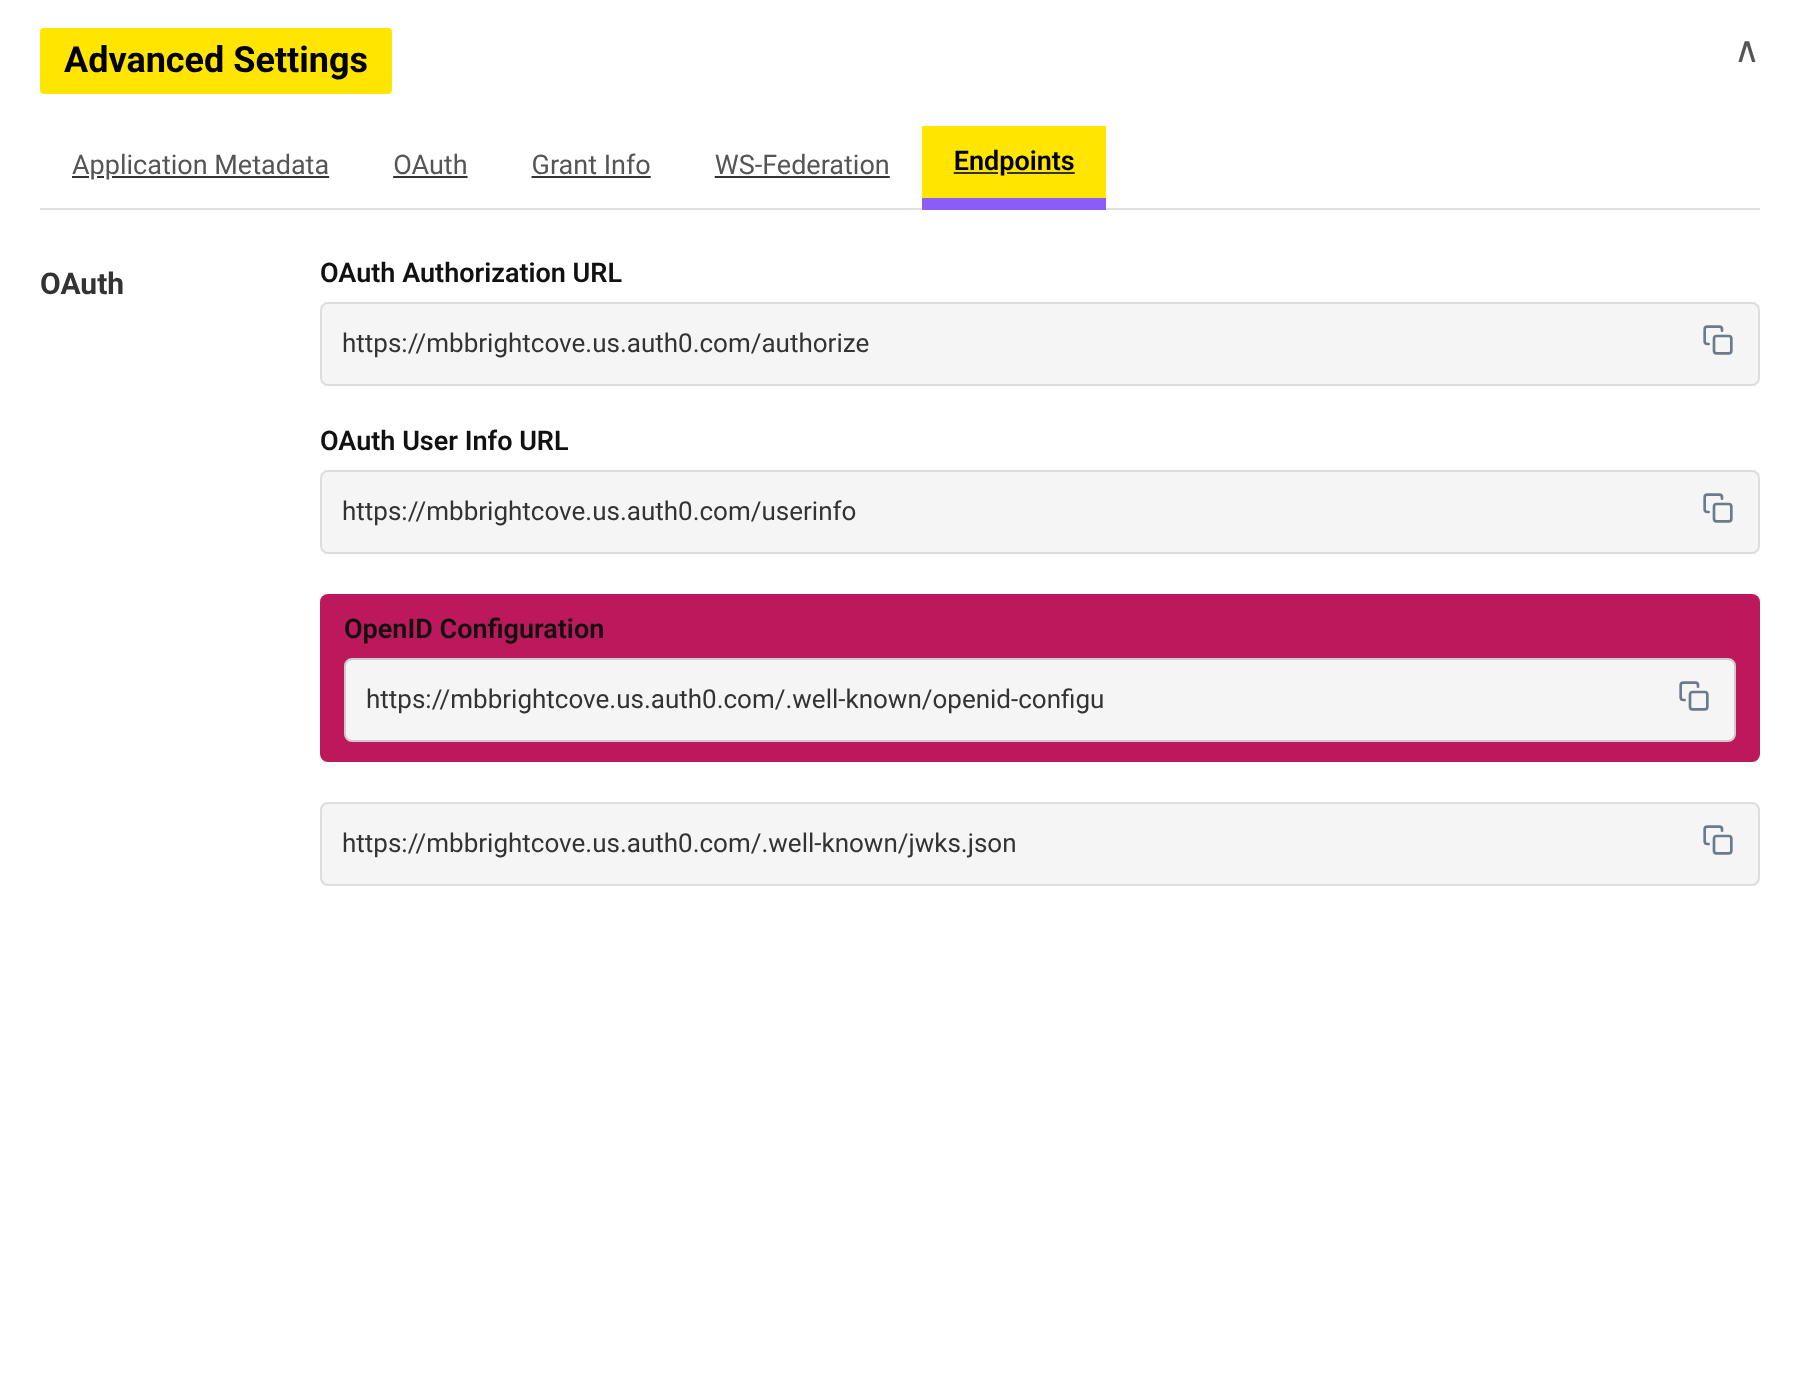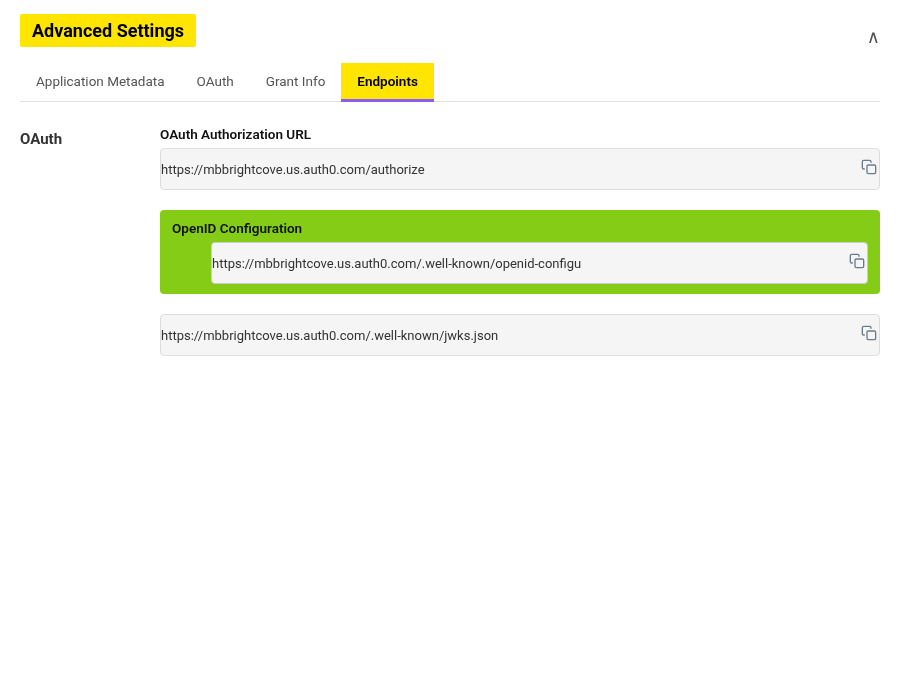--- a/index.html
+++ b/index.html
@@ -11,21 +11,21 @@
     }
     .page-container {
       width: 900px;
       min-height: 694px;
       background: #fff;
       padding: 14px 20px 20px 20px;
     }
     .header {
       display: flex;
       justify-content: space-between;
-      align-items: flex-end;
+      align-items: flex-start;
       margin-bottom: 16px;
     }
     .title-badge {
       background: #FFE500;
       color: #000;
       font-weight: 700;
       font-size: 18px;
       padding: 6px 12px;
       border-radius: 2px;
     }
@@ -33,35 +33,36 @@
       font-size: 18px;
       color: #555;
       cursor: pointer;
     }
     .tabs-bar {
       display: flex;
       align-items: center;
       border-bottom: 1px solid #e0e0e0;
       gap: 0;
       margin-bottom: 24px;
+      text-decoration: underline;
     }
     .tab {
       padding: 10px 16px;
       cursor: pointer;
       font-size: 13.5px;
       color: #555;
       white-space: nowrap;
       border-bottom: 3px solid transparent;
       margin-bottom: -1px;
     }
     .tab.active {
       color: #000;
       font-weight: 600;
       background: #FFE500;
-      border-bottom: 3px solid #8b5cf6;
+      border-bottom: 6px solid #8b5cf6;
     }
     .content-area {
       display: flex;
       gap: 40px;
     }
     .left-label {
       font-weight: 700;
       font-size: 15px;
       min-width: 100px;
       padding-top: 4px;
@@ -72,45 +73,44 @@
       flex-direction: column;
       gap: 20px;
       justify-content: flex-end;
     }
     .field-group {
       display: flex;
       flex-direction: column;
       gap: 6px;
     }
     .field-group.highlighted {
-      background: #84cc16;
+      background: #be185d;
       padding: 10px 12px;
       border-radius: 4px;
     }
     .field-label {
       font-weight: 600;
       font-size: 13.5px;
       color: #111;
     }
     .field-group.highlighted .field-label {
       color: #111;
     }
     .url-input-wrapper {
       display: flex;
       align-items: center;
       background: #f5f5f5;
       border: 1px solid #ddd;
       border-radius: 4px;
-      padding: 8px 0;
+      padding: 8px 10px;
       gap: 24px;
     }
     .field-group.highlighted .url-input-wrapper {
       background: #f5f5f5;
       border: 1px solid #ccc;
-      margin-left: 39px;
     }
     .url-text {
       flex: 1;
       font-size: 13px;
       color: #333;
       white-space: nowrap;
       overflow: hidden;
       text-overflow: ellipsis;
     }
     .copy-icon {
@@ -129,30 +129,41 @@
 
   <div class="header">
     <div class="title-badge">Advanced Settings</div>
     <span class="chevron-up">∧</span>
   </div>
 
   <div class="tabs-bar">
   <div class="tab">Application Metadata</div>
       <div class="tab">OAuth</div>
       <div class="tab">Grant Info</div>
+      <div class="tab">WS-Federation</div>
       <div class="tab active">Endpoints</div>
     </div>
 
   <div class="content-area">
     <div class="left-label">OAuth</div>
     <div class="right-fields">
     <div class="field-group">
           <div class="field-label">OAuth Authorization URL</div>
           <div class="url-input-wrapper">
             <span class="url-text">https://mbbrightcove.us.auth0.com/authorize</span>
+            <span class="copy-icon"><svg width="16" height="16" viewBox="0 0 24 24" fill="none" stroke="#6c7b8b" stroke-width="2" stroke-linecap="round" stroke-linejoin="round">
+                <rect x="9" y="9" width="13" height="13" rx="2" ry="2"></rect>
+                <path d="M5 15H4a2 2 0 0 1-2-2V4a2 2 0 0 1 2-2h9a2 2 0 0 1 2 2v1"></path>
+              </svg></span>
+          </div>
+        </div>
+        <div class="field-group">
+          <div class="field-label">OAuth User Info URL</div>
+          <div class="url-input-wrapper">
+            <span class="url-text">https://mbbrightcove.us.auth0.com/userinfo</span>
             <span class="copy-icon"><svg width="16" height="16" viewBox="0 0 24 24" fill="none" stroke="#6c7b8b" stroke-width="2" stroke-linecap="round" stroke-linejoin="round">
                 <rect x="9" y="9" width="13" height="13" rx="2" ry="2"></rect>
                 <path d="M5 15H4a2 2 0 0 1-2-2V4a2 2 0 0 1 2-2h9a2 2 0 0 1 2 2v1"></path>
               </svg></span>
           </div>
         </div>
         <div class="field-group highlighted">
           <div class="field-label">OpenID Configuration</div>
           <div class="url-input-wrapper">
             <span class="url-text">https://mbbrightcove.us.auth0.com/.well-known/openid-configu</span>

